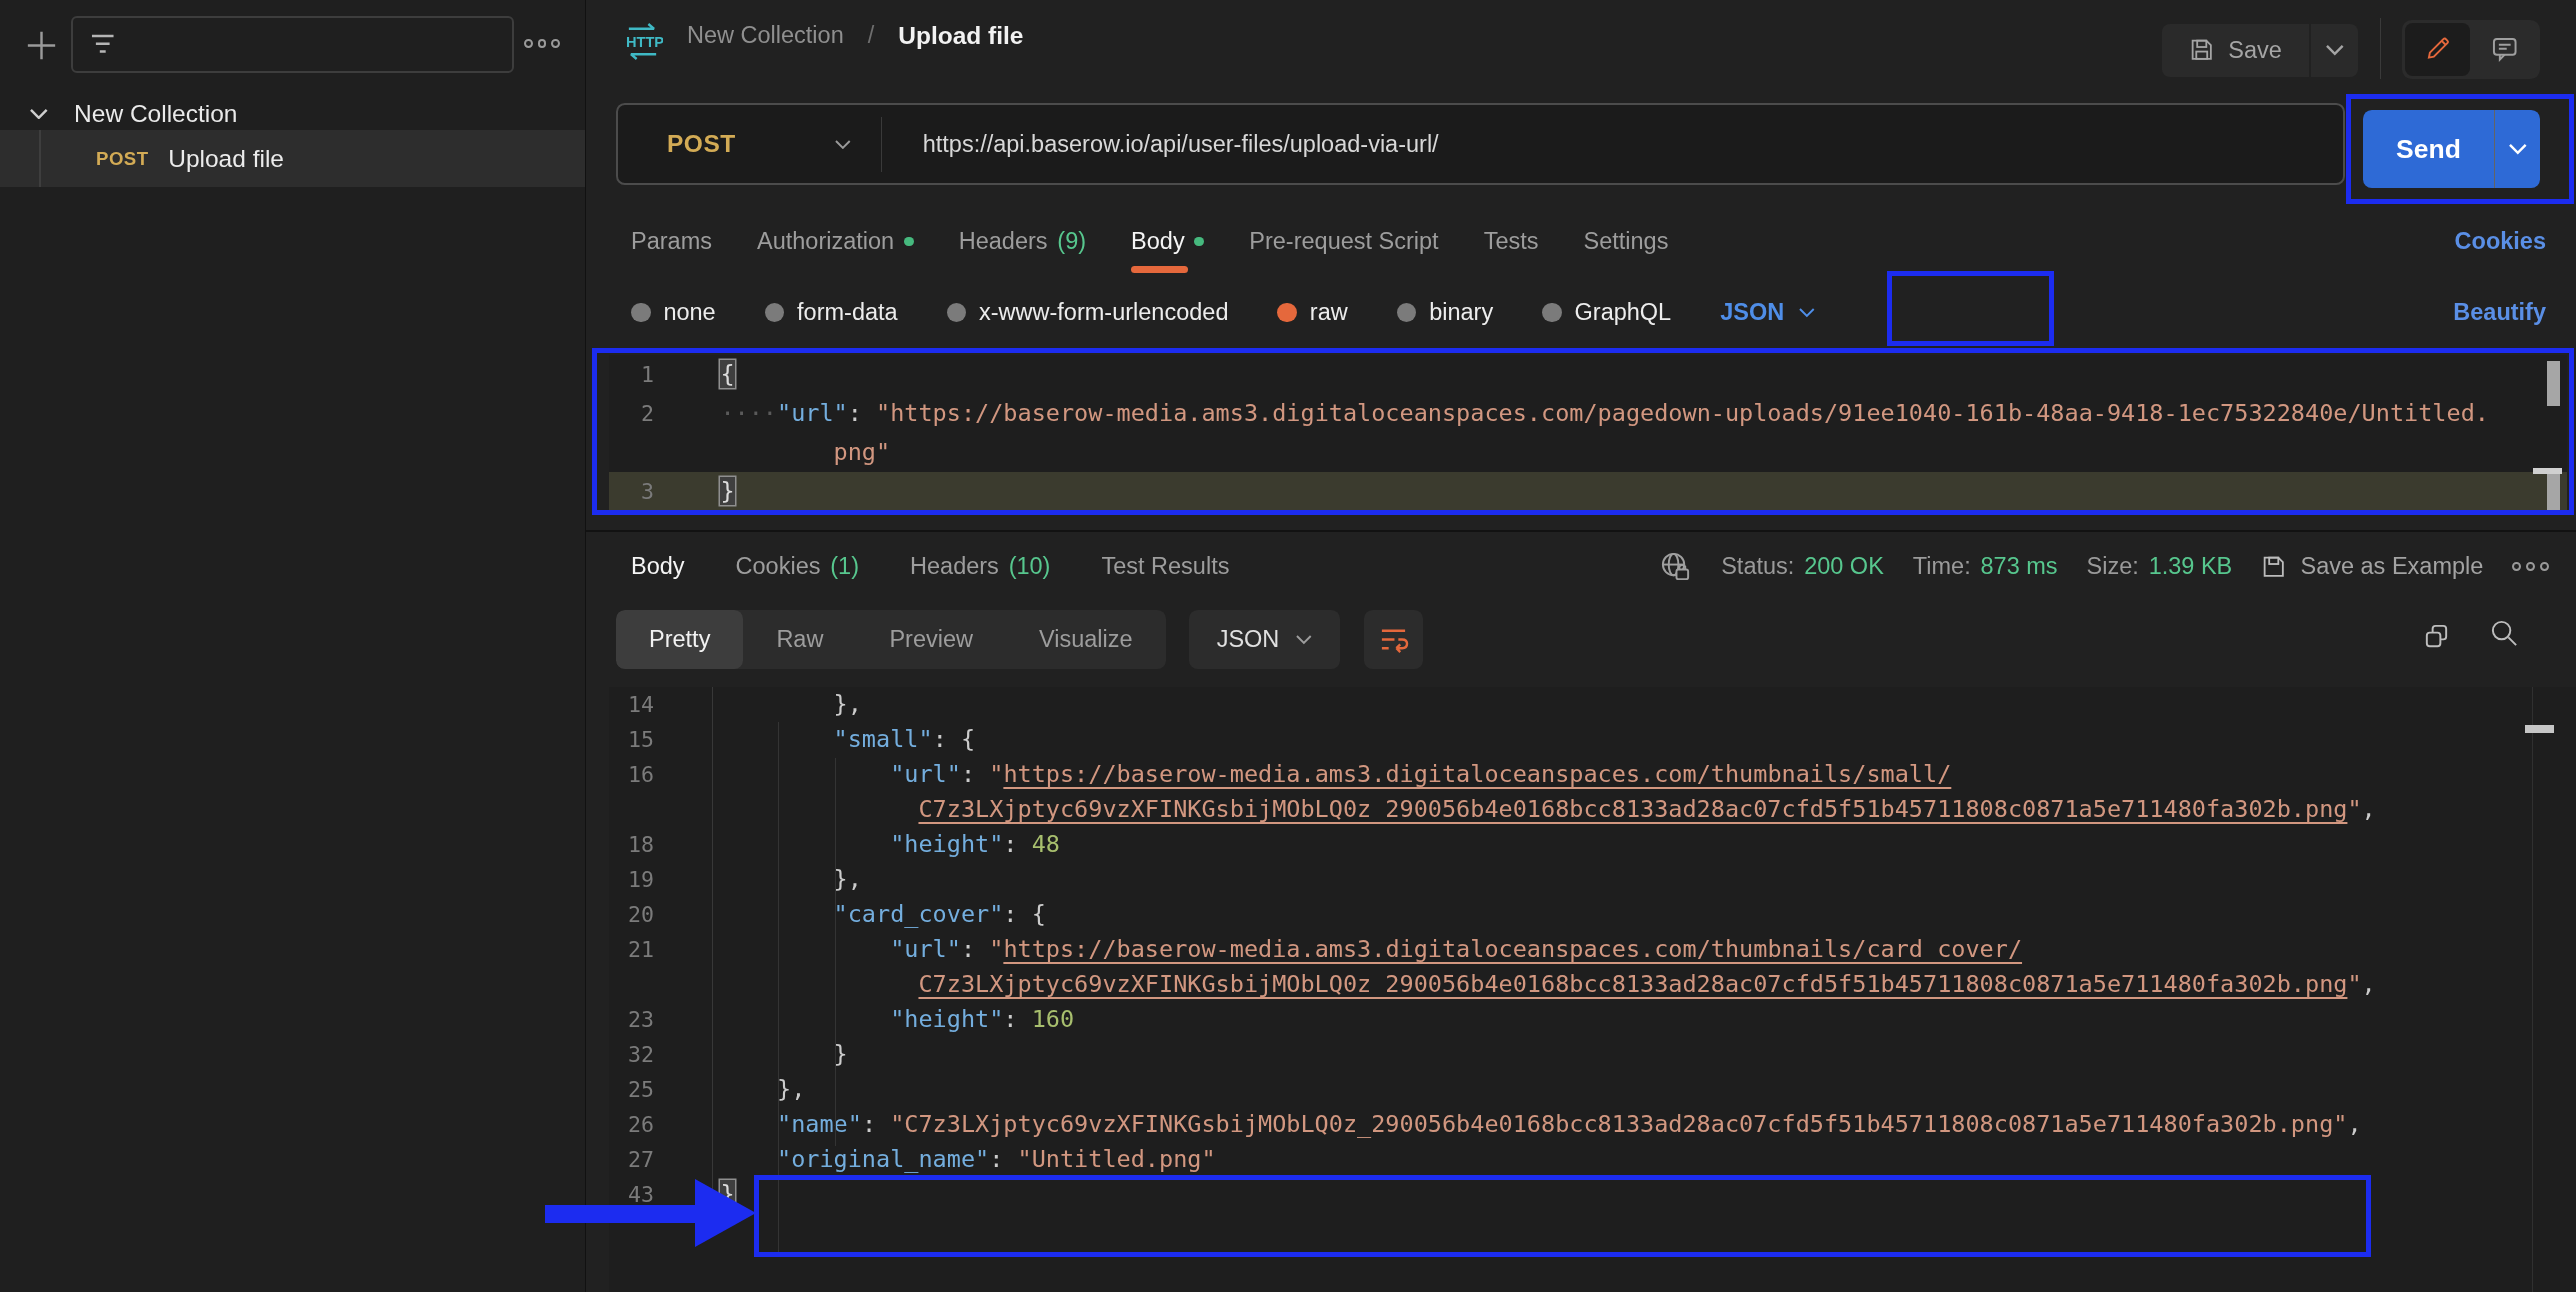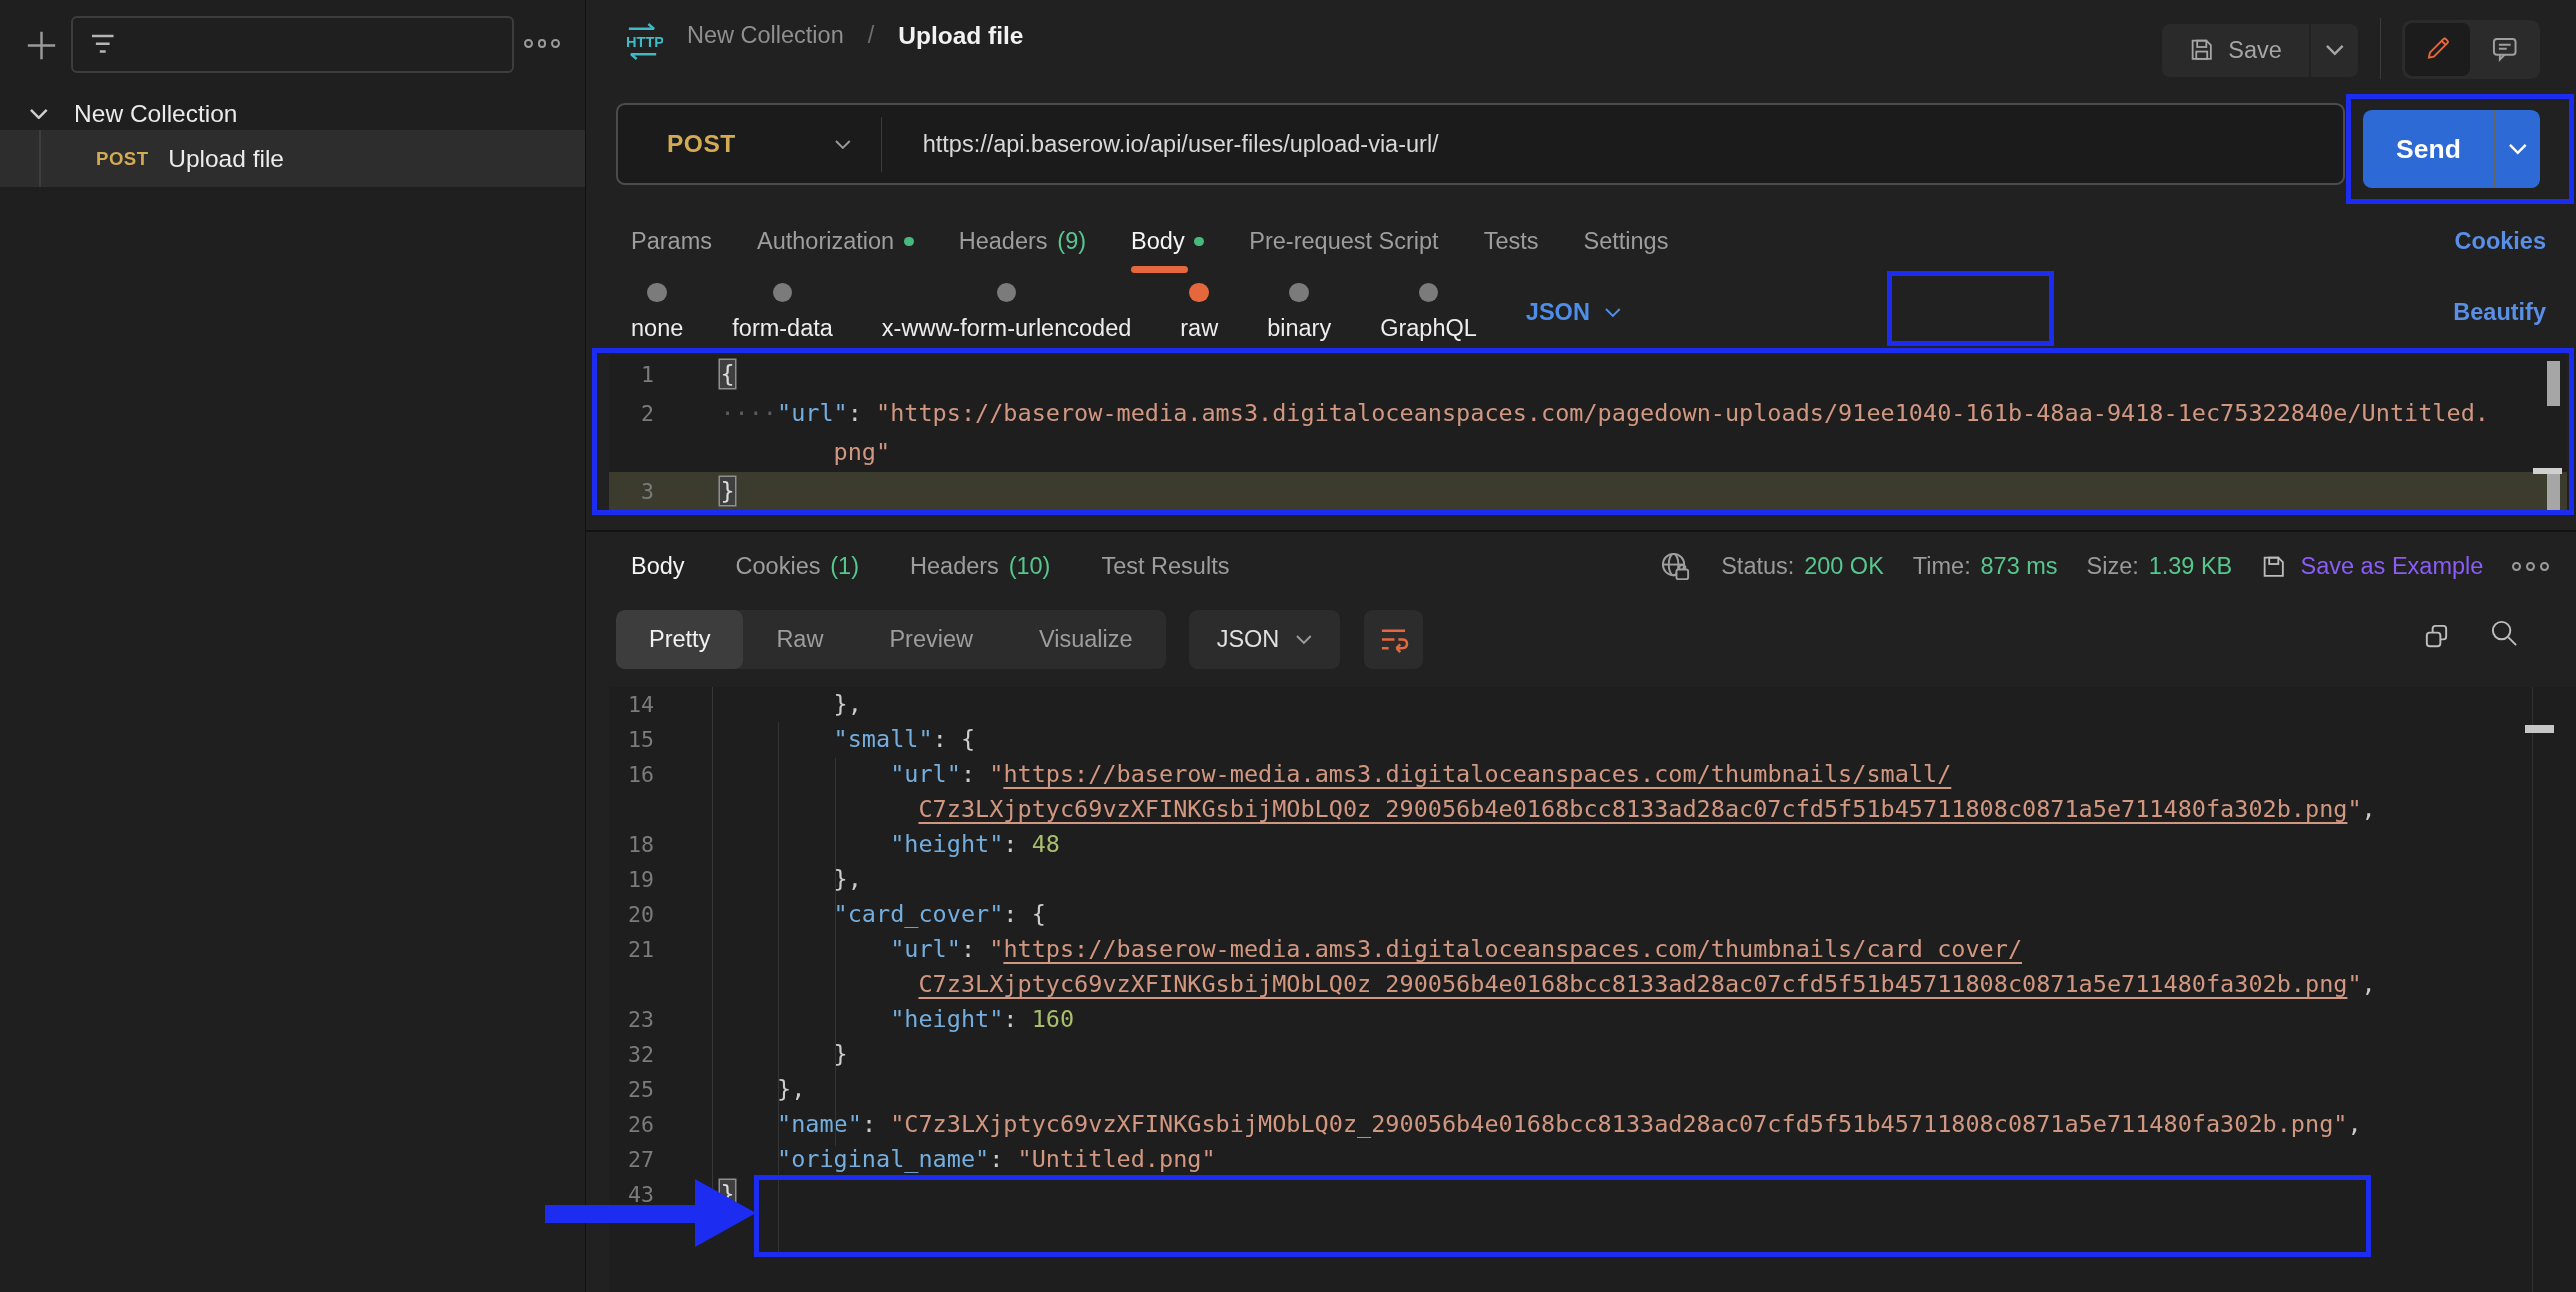--- a/index.html
+++ b/index.html
@@ -73,21 +73,21 @@
   .rtab.active{color:#f5f5f5;}
   .rtab.active::after{content:"";position:absolute;left:0;bottom:0;width:57px;height:6.9px;
         border-radius:3.9px;background:var(--accent-orange);}
   .dot{width:9.8px;height:9.8px;border-radius:50%;background:#46b97e;}
   .count{color:var(--success-green);}
   .cookies-link{position:absolute;right:30px;top:210px;height:63px;display:flex;align-items:center;
         font-size:23.5px;font-weight:600;color:var(--link-blue);cursor:pointer;}
 
   
   .radio-row{position:absolute;left:45px;top:282px;height:61px;display:flex;align-items:center;gap:49px;}
-  .radio-item{display:flex;align-items:center;gap:12.8px;font-size:23.5px;color:#ededed;cursor:pointer;flex-direction:column;}
+  .radio-item{display:flex;align-items:center;gap:12.8px;font-size:23.5px;color:#ededed;cursor:pointer;}
   .radio{width:19.6px;height:19.6px;border-radius:50%;background:#7b7b7b;}
   .radio.sel{background:var(--accent-orange);}
   .lang-select{display:flex;align-items:center;gap:13.7px;font-size:23.5px;font-weight:600;
         color:#4f8ee8;cursor:pointer;}
   .beautify-link{position:absolute;right:30px;top:282px;height:61px;display:flex;align-items:center;
         font-size:23.5px;font-weight:600;color:var(--link-blue);cursor:pointer;}
 
   
   .editor{background:#1e1e1e;}
   .req-editor{position:absolute;left:22.6px;top:355px;width:1958px;height:157px;}
@@ -117,21 +117,21 @@
 
   
   .main-divider{position:absolute;left:0;top:530px;width:100%;height:2px;background:#121212;}
   .resp-header{position:absolute;left:45px;top:536px;height:61px;display:flex;align-items:center;gap:51px;}
   .resp-tab{font-size:23.5px;color:#9d9d9d;display:flex;gap:9.8px;cursor:pointer;}
   .resp-tab.active{color:#f5f5f5;}
   .resp-meta{position:absolute;right:27.5px;top:536px;height:61px;display:flex;align-items:center;gap:29px;}
   .meta-pair{display:flex;gap:9.8px;font-size:23.5px;}
   .meta-label{color:#9a9a9a;}
   .meta-value{color:var(--success-green);}
-  .save-example{display:flex;align-items:center;gap:13.7px;font-size:23.5px;color:#8b5cf6;cursor:pointer;}
+  .save-example{display:flex;align-items:center;gap:13.7px;font-size:23.5px;color:#a3a3a3;cursor:pointer;}
   .resp-more{display:flex;gap:4.9px;align-items:center;}
 
   .resp-controls{position:absolute;left:30px;top:610px;height:59px;display:flex;gap:23.5px;}
   .segmented{display:flex;background:#2c2c2c;border-radius:8.8px;overflow:hidden;height:59px;}
   .seg{padding:0 33px;display:flex;align-items:center;font-size:23.5px;color:#9d9d9d;cursor:pointer;}
   .seg.active{background:#3d3d3d;color:#f2f2f2;border-radius:8.8px;}
   .resp-lang{height:59px;background:#2c2c2c;border-radius:8.8px;padding:0 27.5px;display:flex;
        align-items:center;gap:15.7px;font-size:23.5px;color:#e0e0e0;cursor:pointer;}
   .wrap-btn{width:59px;height:59px;background:#2c2c2c;border-radius:8.8px;display:flex;
        align-items:center;justify-content:center;}

